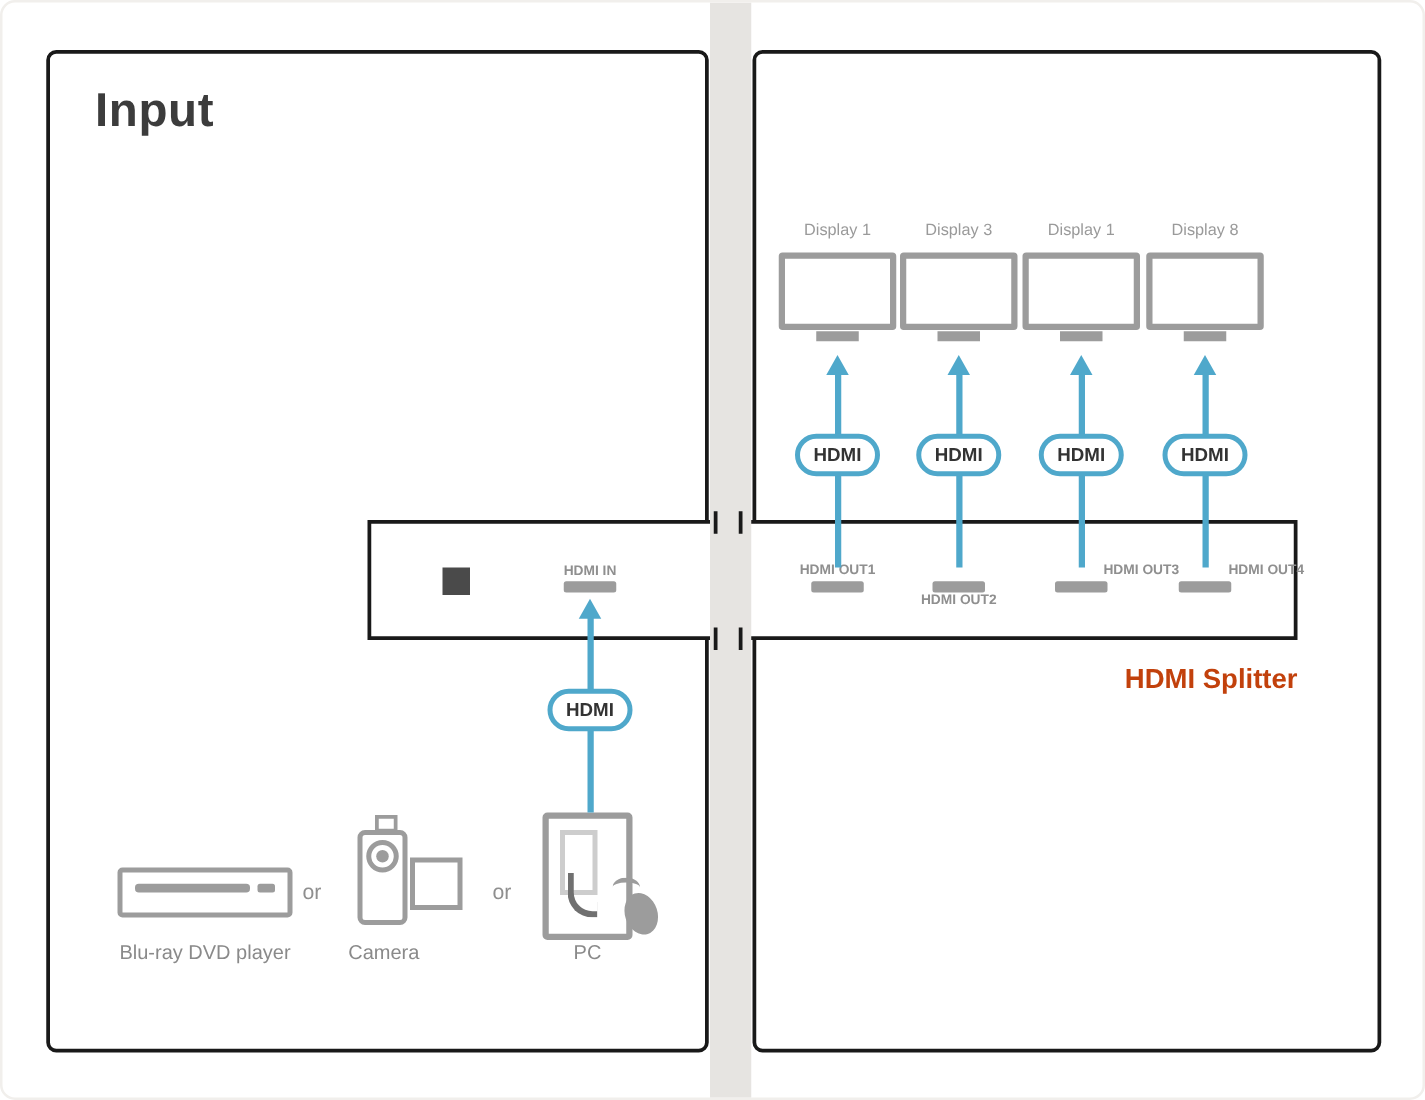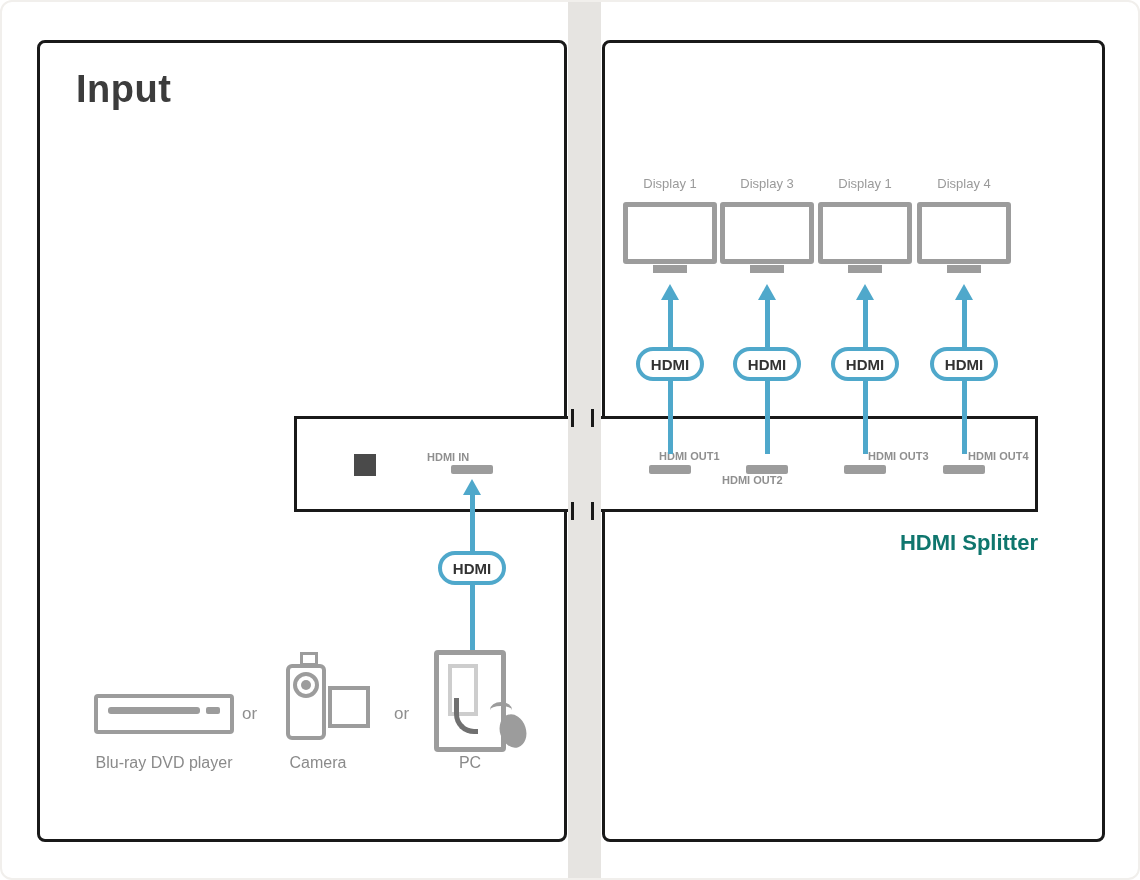--- a/index.html
+++ b/index.html
@@ -36,28 +36,28 @@
 
   .shaft { position: absolute; width: 5px; background: var(--accent-blue, #4fa8cb); z-index: 6; }
   .head  { position: absolute; width: 0; height: 0; z-index: 6;
            border-left: 9px solid transparent; border-right: 9px solid transparent;
            border-bottom: 16px solid var(--accent-blue, #4fa8cb); }
   .hdmi-oval { position: absolute; width: 68px; height: 34px; background: #fff;
                border: 4px solid var(--accent-blue, #4fa8cb); border-radius: 17px;
                display: flex; align-items: center; justify-content: center;
                font-size: 15px; font-weight: bold; color: #333; z-index: 7; }
 
-  .port-label { position: absolute; width: 90px; text-align: left; font-size: 11px;
+  .port-label { position: absolute; width: 90px; text-align: center; font-size: 11px;
                 font-weight: bold; color: #8f8f8f; z-index: 3; }
   .port-bar { position: absolute; height: 9px; background: var(--device-gray, #9c9c9c);
               border-radius: 2px; z-index: 3; }
   .power-port { position: absolute; left: 352px; top: 452px; width: 22px; height: 22px;
                 background: #4a4a4a; z-index: 3; }
   .splitter-name { position: absolute; left: 786px; top: 528px; width: 250px; text-align: right;
-                   font-size: 22px; font-weight: bold; color: #0f766e; z-index: 2; }
+                   font-size: 22px; font-weight: bold; color: #c2410c; z-index: 2; }
 
   .dev-label { position: absolute; top: 752px; font-size: 16px;
                color: var(--label-gray, #8a8a8a); text-align: center; z-index: 3; }
   .or-text { position: absolute; top: 702px; font-size: 17px; color: #8f8f8f; z-index: 3; }
 
   .gray-outline { border: 4px solid var(--device-gray, #9c9c9c); background: #fff;
                   position: absolute; z-index: 3; }
   .gray-fill { background: var(--device-gray, #9c9c9c); position: absolute; z-index: 3; }
 </style>
 </head>
@@ -82,42 +82,42 @@
   <div class="port-label" style="left:425px;top:449px">HDMI IN</div>
   <div class="port-bar" style="left:449px;top:463px;width:42px"></div>
   <div class="splitter-name">HDMI Splitter</div>
 
   <div class="monitor-label" style="left:613px">Display 1</div>
   <div class="monitor" style="left:621px"></div>
   <div class="monitor-stand" style="left:651px"></div>
   <div class="head" style="left:659px;top:282px"></div>
   <div class="shaft" style="left:666px;top:296px;height:156px"></div>
   <div class="hdmi-oval" style="left:634px;top:345px">HDMI</div>
-  <div class="port-label" style="left:657px;top:448px">HDMI OUT1</div>
+  <div class="port-label" style="left:623px;top:448px">HDMI OUT1</div>
   <div class="port-bar" style="left:647px;top:463px;width:42px"></div>
 
   <div class="monitor-label" style="left:710px">Display 3</div>
   <div class="monitor" style="left:718px"></div>
   <div class="monitor-stand" style="left:748px"></div>
   <div class="head" style="left:756px;top:282px"></div>
   <div class="shaft" style="left:763px;top:296px;height:156px"></div>
   <div class="hdmi-oval" style="left:731px;top:345px">HDMI</div>
   <div class="port-label" style="left:720px;top:472px">HDMI OUT2</div>
   <div class="port-bar" style="left:744px;top:463px;width:42px"></div>
 
   <div class="monitor-label" style="left:808px">Display 1</div>
   <div class="monitor" style="left:816px"></div>
   <div class="monitor-stand" style="left:846px"></div>
   <div class="head" style="left:854px;top:282px"></div>
   <div class="shaft" style="left:861px;top:296px;height:156px"></div>
   <div class="hdmi-oval" style="left:829px;top:345px">HDMI</div>
   <div class="port-label" style="left:866px;top:448px">HDMI OUT3</div>
   <div class="port-bar" style="left:842px;top:463px;width:42px"></div>
 
-  <div class="monitor-label" style="left:907px">Display 4</div>
+  <div class="monitor-label" style="left:907px">Display 8</div>
   <div class="monitor" style="left:915px"></div>
   <div class="monitor-stand" style="left:945px"></div>
   <div class="head" style="left:953px;top:282px"></div>
   <div class="shaft" style="left:960px;top:296px;height:156px"></div>
   <div class="hdmi-oval" style="left:928px;top:345px">HDMI</div>
   <div class="port-label" style="left:966px;top:448px">HDMI OUT4</div>
   <div class="port-bar" style="left:941px;top:463px;width:42px"></div>
 
   <div class="head" style="left:461px;top:477px"></div>
   <div class="shaft" style="left:468px;top:491px;height:157px"></div>
@@ -128,21 +128,21 @@
   <div class="gray-fill" style="left:204px;top:705px;width:14px;height:7px;border-radius:2px"></div>
   <div class="dev-label" style="left:72px;width:180px">Blu-ray DVD player</div>
 
   <div class="or-text" style="left:240px">or</div>
 
   <div class="gray-outline" style="left:298px;top:650px;width:18px;height:14px;border-width:3px"></div>
   <div class="gray-outline" style="left:284px;top:662px;width:40px;height:76px;border-radius:6px"></div>
   <div class="gray-outline" style="left:291px;top:670px;width:26px;height:26px;border-radius:50%"></div>
   <div class="gray-fill" style="left:299px;top:678px;width:10px;height:10px;border-radius:50%"></div>
   <div class="gray-outline" style="left:326px;top:684px;width:42px;height:42px"></div>
-  <div class="dev-label" style="left:272px;width:88px">Camera</div>
+  <div class="dev-label" style="left:261px;width:88px">Camera</div>
 
   <div class="or-text" style="left:392px">or</div>
 
   <div class="gray-outline" style="left:432px;top:648px;width:72px;height:102px;border-width:5px;border-radius:4px"></div>
   <div class="gray-outline" style="left:446px;top:662px;width:30px;height:52px;border-color:#cdcdcd"></div>
   <div style="position:absolute;left:452px;top:696px;width:24px;height:36px;border-left:5px solid #707070;border-bottom:5px solid #707070;border-bottom-left-radius:20px;z-index:3"></div>
   <div style="position:absolute;left:488px;top:700px;width:22px;height:16px;border-top:4px solid #9c9c9c;border-radius:50%;z-index:3"></div>
   <div class="gray-fill" style="left:498px;top:712px;width:26px;height:34px;border-radius:50%;transform:rotate(-18deg)"></div>
   <div class="dev-label" style="left:438px;width:60px">PC</div>
 

